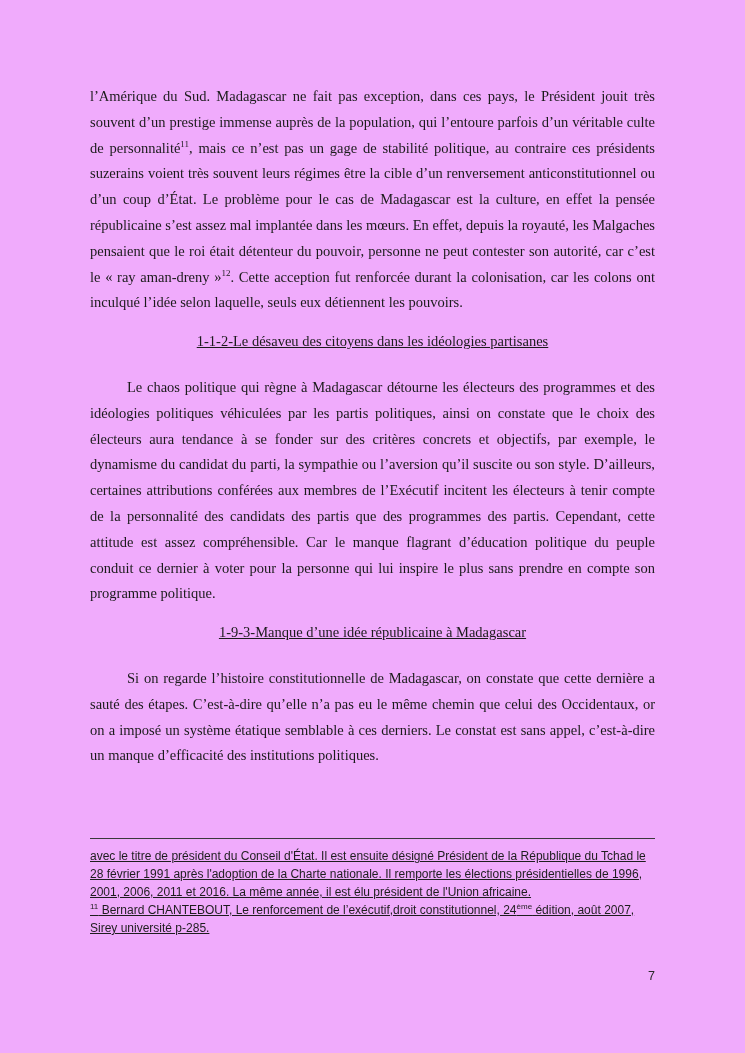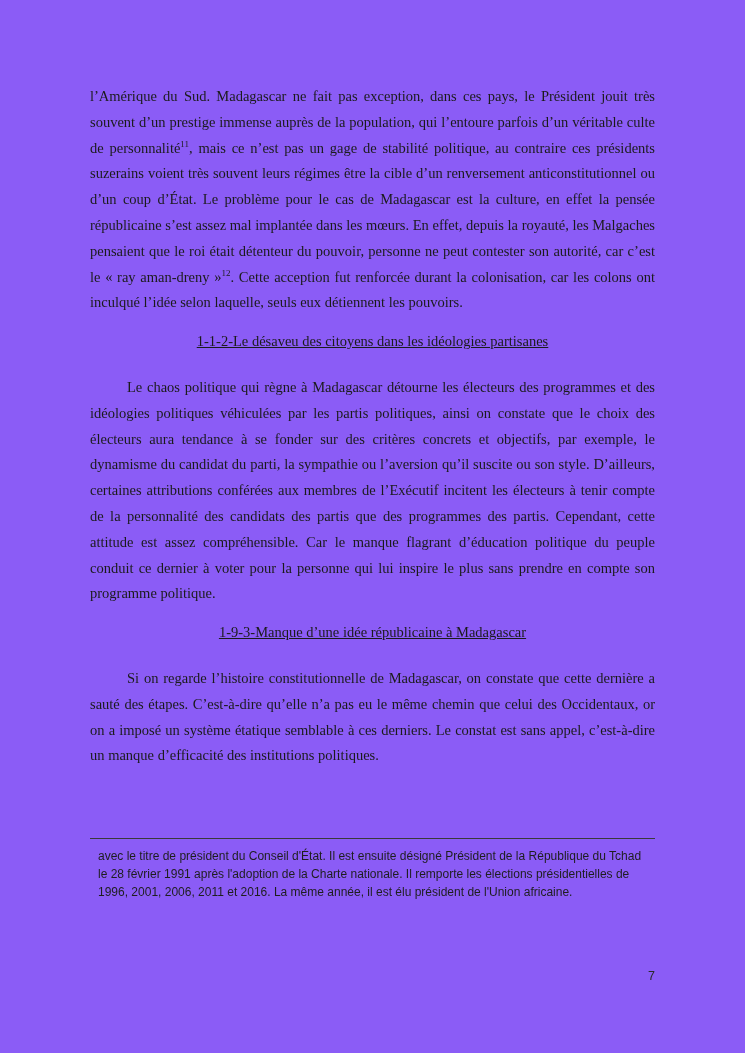--- a/index.html
+++ b/index.html
@@ -1,21 +1,21 @@
 <!DOCTYPE html>
 <html lang="fr"><head>
 <meta charset="utf-8">
 <style>
   html, body { margin: 0; padding: 0; background: #888; }
   .page {
     position: relative;
     width: 745px;
     height: 1053px;
     margin: 0 auto;
-    background: #8b5cf6;
+    background: #f0abfc;
     overflow: hidden;
     color: #1b1b1b;
     font-family: "Liberation Serif", serif;
   }
   .content {
     position: absolute;
     left: 90px;
     top: 84px;
     width: 565px;
   }
@@ -49,21 +49,21 @@
     line-height: 18px;
     text-align: left;
     color: #1e1e1e;
   }
   .fn-rule {
     width: 100%;
     height: 0;
     border-top: 1.4px solid #3a3a3a;
     margin-bottom: 8px;
   }
-  .fn { margin: 8px; }
+  .fn { margin: 0; text-decoration: underline; }
   .fn sup.fnmark {
     font-size: 8px;
     line-height: 0;
     vertical-align: super;
   }
   .page-number {
     position: absolute;
     left: 90px;
     top: 969px;
     width: 565px;
@@ -90,18 +90,19 @@
 
     <p class="para indent">Si on regarde l’histoire constitutionnelle de Madagascar, on constate que cette dernière a sauté des étapes. C’est-à-dire qu’elle n’a pas eu le même chemin que celui des Occidentaux, or on a imposé un système étatique semblable à ces derniers. Le constat est sans appel, c’est-à-dire un manque d’efficacité des institutions politiques.</p>
 
   </div>
 
   <div class="footnotes">
     <div class="fn-rule"></div>
 
     <p class="fn">avec le titre de président du Conseil d'État. Il est ensuite désigné Président de la République du Tchad le 28 février 1991 après l'adoption de la Charte nationale. Il remporte les élections présidentielles de 1996, 2001, 2006, 2011 et 2016. La même année, il est élu président de l'Union africaine.</p>
 
+    <p class="fn"><sup class="fnmark">11</sup><span> Bernard CHANTEBOUT, Le renforcement de l’exécutif,droit constitutionnel, 24</span><sup class="fnmark">ème</sup><span> édition, août 2007, Sirey université p-285.</span></p>
 
   </div>
 
   <div class="page-number">7</div>
 
 </div>
 
 </body></html>

